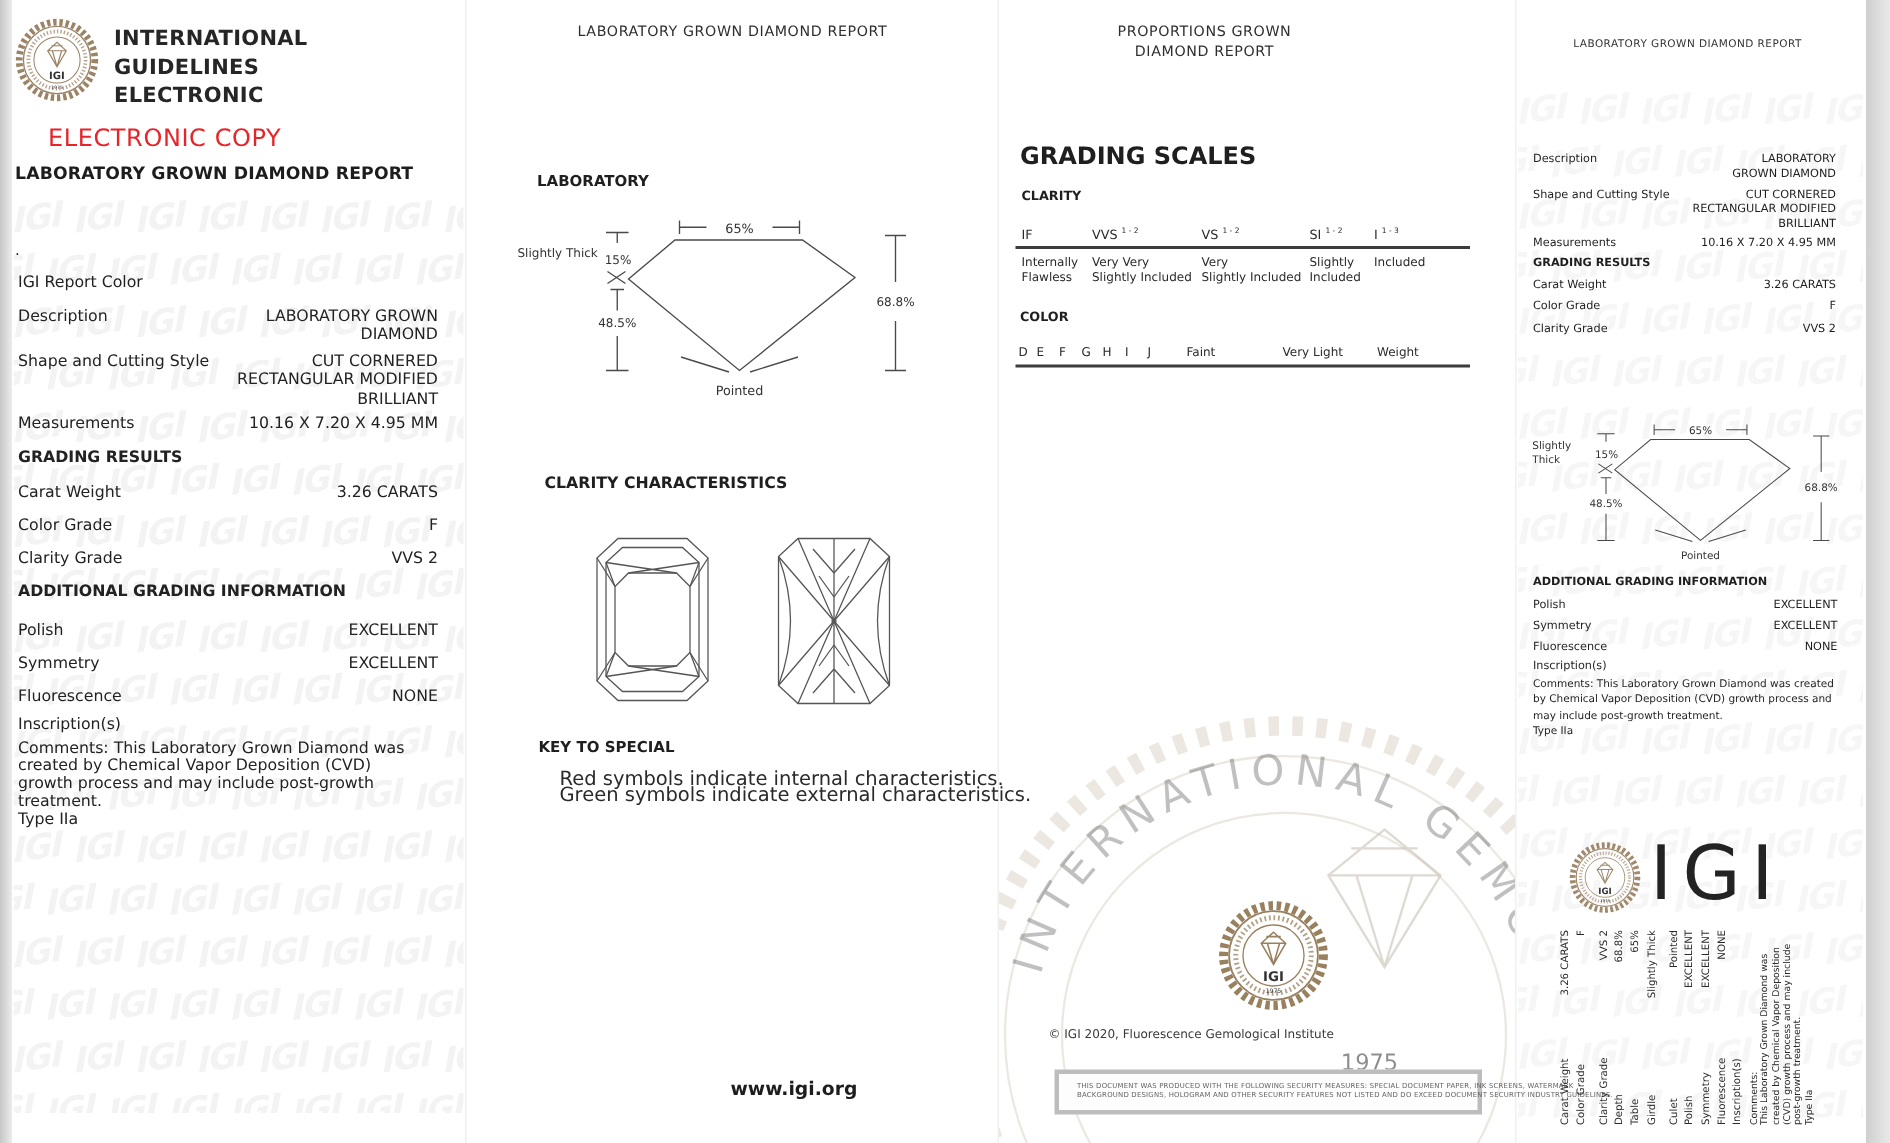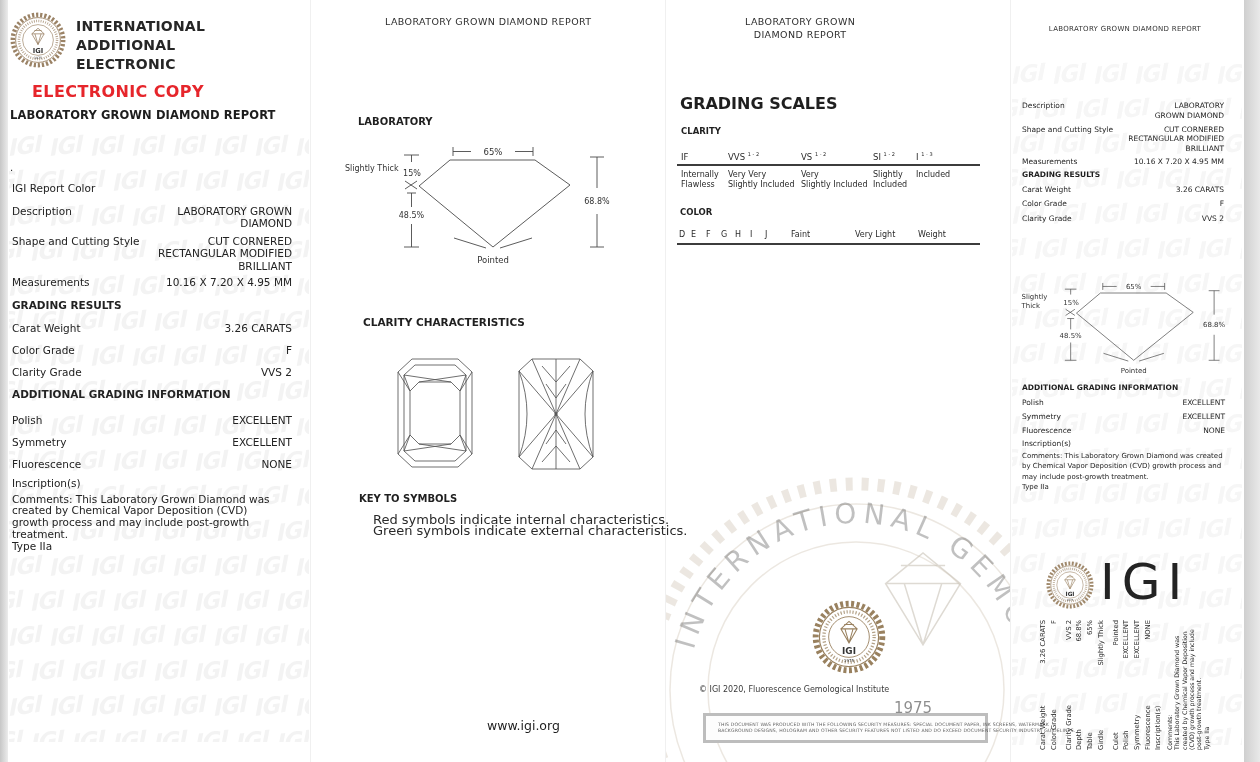--- a/index.html
+++ b/index.html
@@ -9,21 +9,21 @@
   
   #edge-left{left:0;top:0;width:8px;height:762px;background:linear-gradient(to right,#c7c7c7,#ececec);}
   #edge-right{left:1244px;top:0;width:16px;height:762px;background:linear-gradient(to right,#cfcfcf,#e9e9e9);}
   .fold{top:0;width:1px;height:762px;background:#f0f0f0;}
   
   .igi-pattern{overflow:hidden;pointer-events:none;}
   .wm-t{display:inline-block;width:41px;font-weight:700;font-style:italic;font-size:23px;
         color:rgba(80,80,80,0.065);transform:rotate(-8deg) skewX(-8deg);letter-spacing:-1px;}
   
   .inst-name{font-size:14px;font-weight:700;line-height:19px;color:#262626;letter-spacing:.2px;}
-  .ecopy{font-size:16px;font-weight:700;letter-spacing:.4px;}
+  .ecopy{font-size:16px;font-weight:400;letter-spacing:.4px;}
   .p1-title{font-size:11.5px;font-weight:700;color:#1d1d1d;letter-spacing:.1px;}
   .rows{font-size:10.5px;line-height:12.5px;color:#222;}
   .row{display:flex;justify-content:space-between;align-items:flex-start;}
   .row .lab{white-space:nowrap;}
   .row .val{text-align:right;margin-left:auto;}
   .sec-h{font-weight:700;}
   .cmt{font-size:10.5px;line-height:11.8px;}
   
   .hdr{font-size:9.5px;color:#2e2e2e;letter-spacing:.4px;text-align:center;white-space:nowrap;}
   .h-bold{font-weight:700;color:#1f1f1f;}
@@ -120,21 +120,21 @@
       <div style="position:absolute;top:630px;left:0px;white-space:nowrap;"><span class="wm-t">IGI</span><span class="wm-t">IGI</span><span class="wm-t">IGI</span><span class="wm-t">IGI</span><span class="wm-t">IGI</span><span class="wm-t">IGI</span></div>
       <div style="position:absolute;top:665px;left:-19px;white-space:nowrap;"><span class="wm-t">IGI</span><span class="wm-t">IGI</span><span class="wm-t">IGI</span><span class="wm-t">IGI</span><span class="wm-t">IGI</span><span class="wm-t">IGI</span><span class="wm-t">IGI</span></div>
     </div>
 
   <svg class="abs" style="left:10px;top:12px;color:#9b8366" width="56" height="56" viewBox="0 0 100 100">
       <use href="#igi-seal"></use>
     </svg>
 
   <div class="abs inst-name" style="left:76px;top:17px">
     <div>INTERNATIONAL</div>
-    <div>ADDITIONAL</div>
+    <div>GUIDELINES</div>
     <div>ELECTRONIC</div>
   </div>
 
   <div class="abs ecopy" style="left:32px;top:82px;color:#e6252b">ELECTRONIC COPY</div>
 
   <div class="abs p1-title" style="left:10px;top:108px">LABORATORY GROWN DIAMOND REPORT</div>
 
   <div class="abs" style="left:10px;top:162px;font-size:10px">.</div>
 
   <div class="abs rows" style="left:12px;top:182px;width:280px">
@@ -219,30 +219,30 @@
   <svg class="abs diag" style="left:518px;top:358px" width="76" height="112" viewBox="0 0 76 112">
     <path d="M14,1 L62,1 L75,13 L75,99 L62,111 L14,111 L1,99 L1,13 Z"></path>
     <path d="M38,1 V111"></path>
     <path d="M38,56 L1,13 M38,56 L75,13 M38,56 L1,99 M38,56 L75,99"></path>
     <path d="M38,56 L14,1 M38,56 L62,1 M38,56 L14,111 M38,56 L62,111"></path>
     <path d="M1,13 Q17,56 1,99 M75,13 Q59,56 75,99"></path>
     <path d="M38,24 L24,8 M38,24 L52,8 M38,88 L24,104 M38,88 L52,104 M38,40 L28,26 M38,40 L48,26 M38,72 L28,86 M38,72 L48,86"></path>
     <circle cx="38" cy="56" r="1.3" fill="#555"></circle>
   </svg>
 
-  <div class="abs h-bold" style="left:359px;top:493px;font-size:10px">KEY TO SYMBOLS</div>
+  <div class="abs h-bold" style="left:359px;top:493px;font-size:10px">KEY TO SPECIAL</div>
   <div class="abs" style="left:373px;top:514px;font-size:13px;line-height:11px;color:#2a2a2a">
     <div>Red symbols indicate internal characteristics.</div>
     <div>Green symbols indicate external characteristics.</div>
   </div>
 
-  <div class="abs" style="left:487px;top:718px;font-size:12.5px;font-weight:400;color:#1d1d1d">www.igi.org</div>
+  <div class="abs" style="left:487px;top:718px;font-size:12.5px;font-weight:700;color:#1d1d1d">www.igi.org</div>
 
   <div class="abs hdr" style="left:745px;top:15px;line-height:13px">
-    <div>LABORATORY GROWN</div>
+    <div>PROPORTIONS GROWN</div>
     <div>DIAMOND REPORT</div>
   </div>
 
   <svg class="abs" style="left:666px;top:390px" width="344" height="372" viewBox="0 0 344 372">
     <g fill="none" stroke="#b7a68d" opacity="0.26">
       <circle cx="190" cy="300" r="206" stroke-width="13" stroke-dasharray="7 9"></circle>
       <circle cx="190" cy="300" r="186" stroke-width="1.5"></circle>
       <circle cx="190" cy="300" r="148" stroke-width="1.5"></circle>
     </g>
     <defs>

